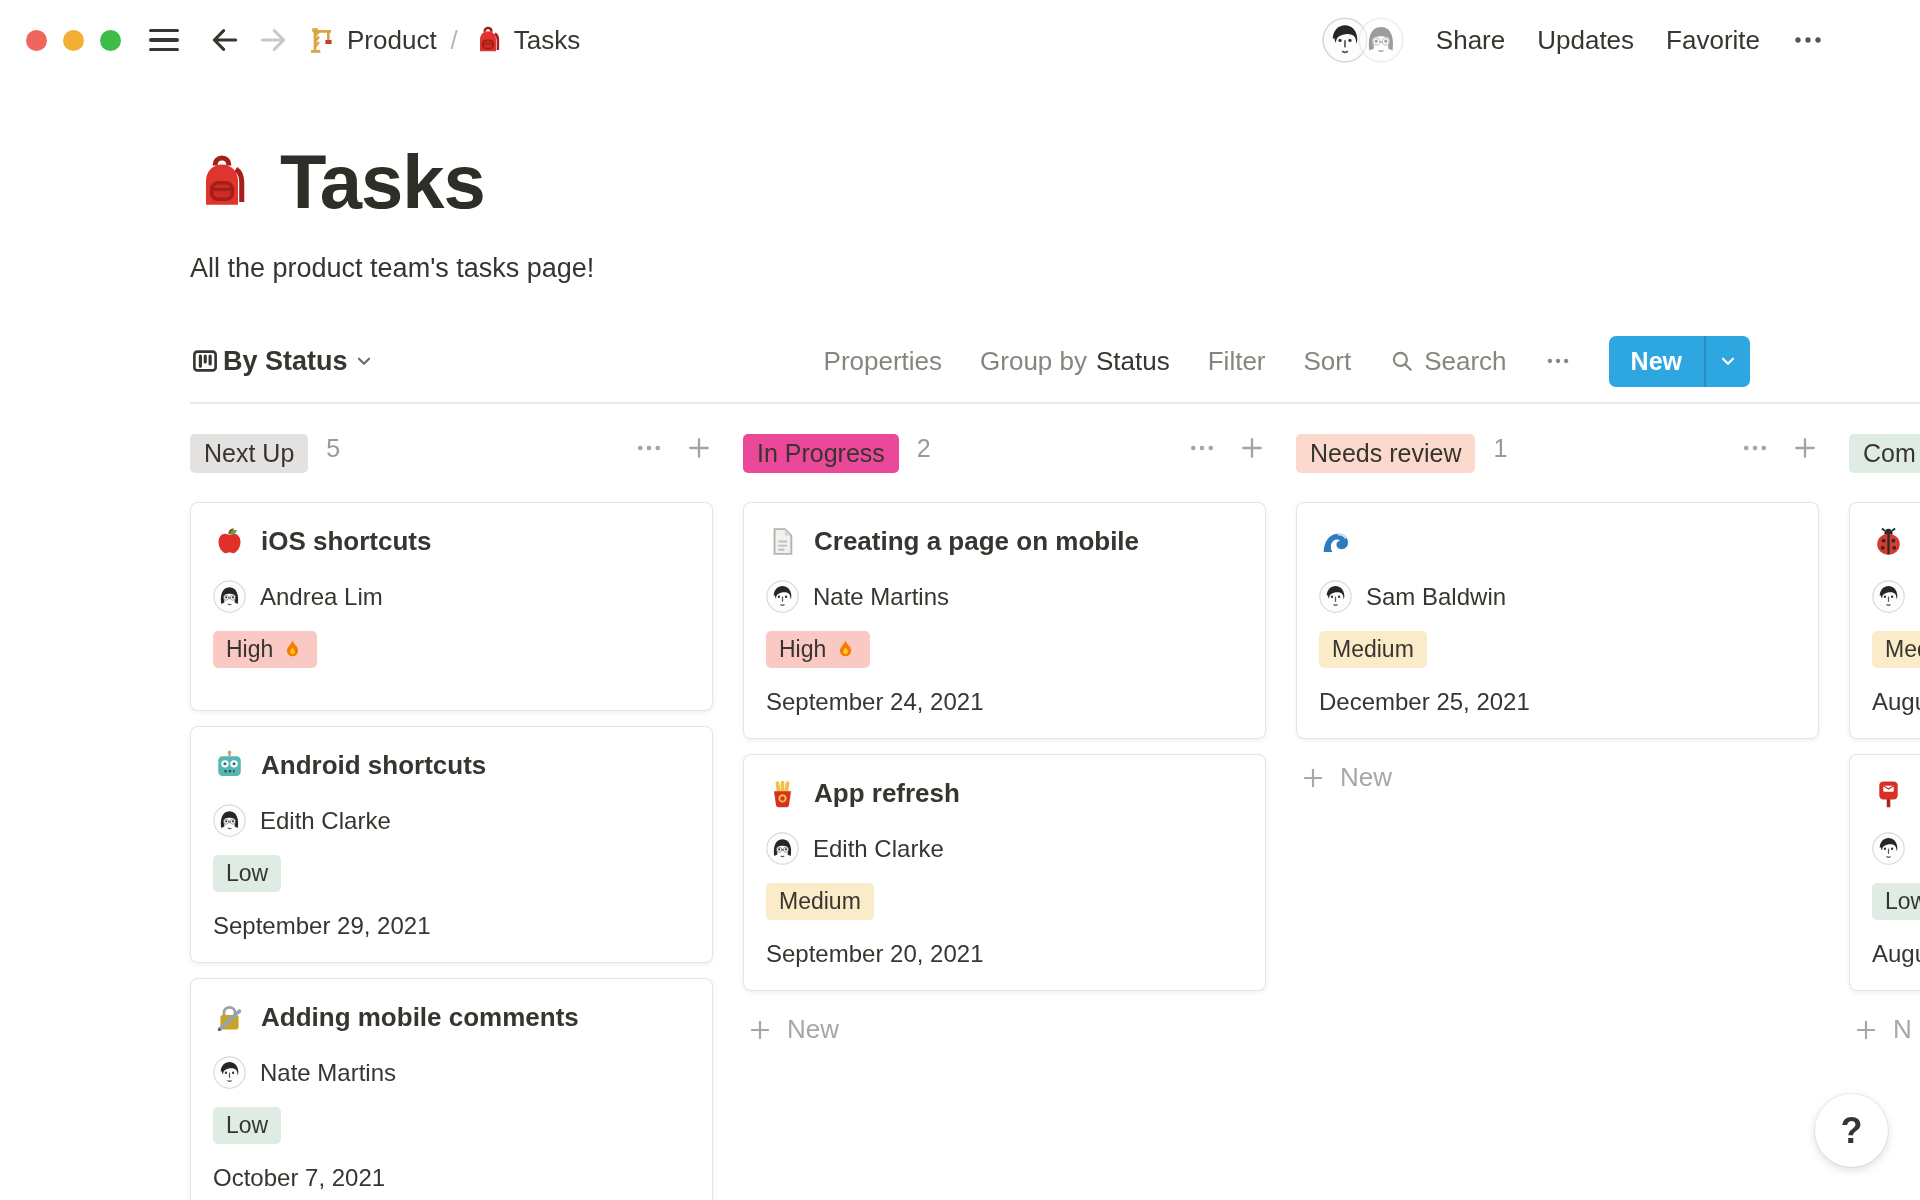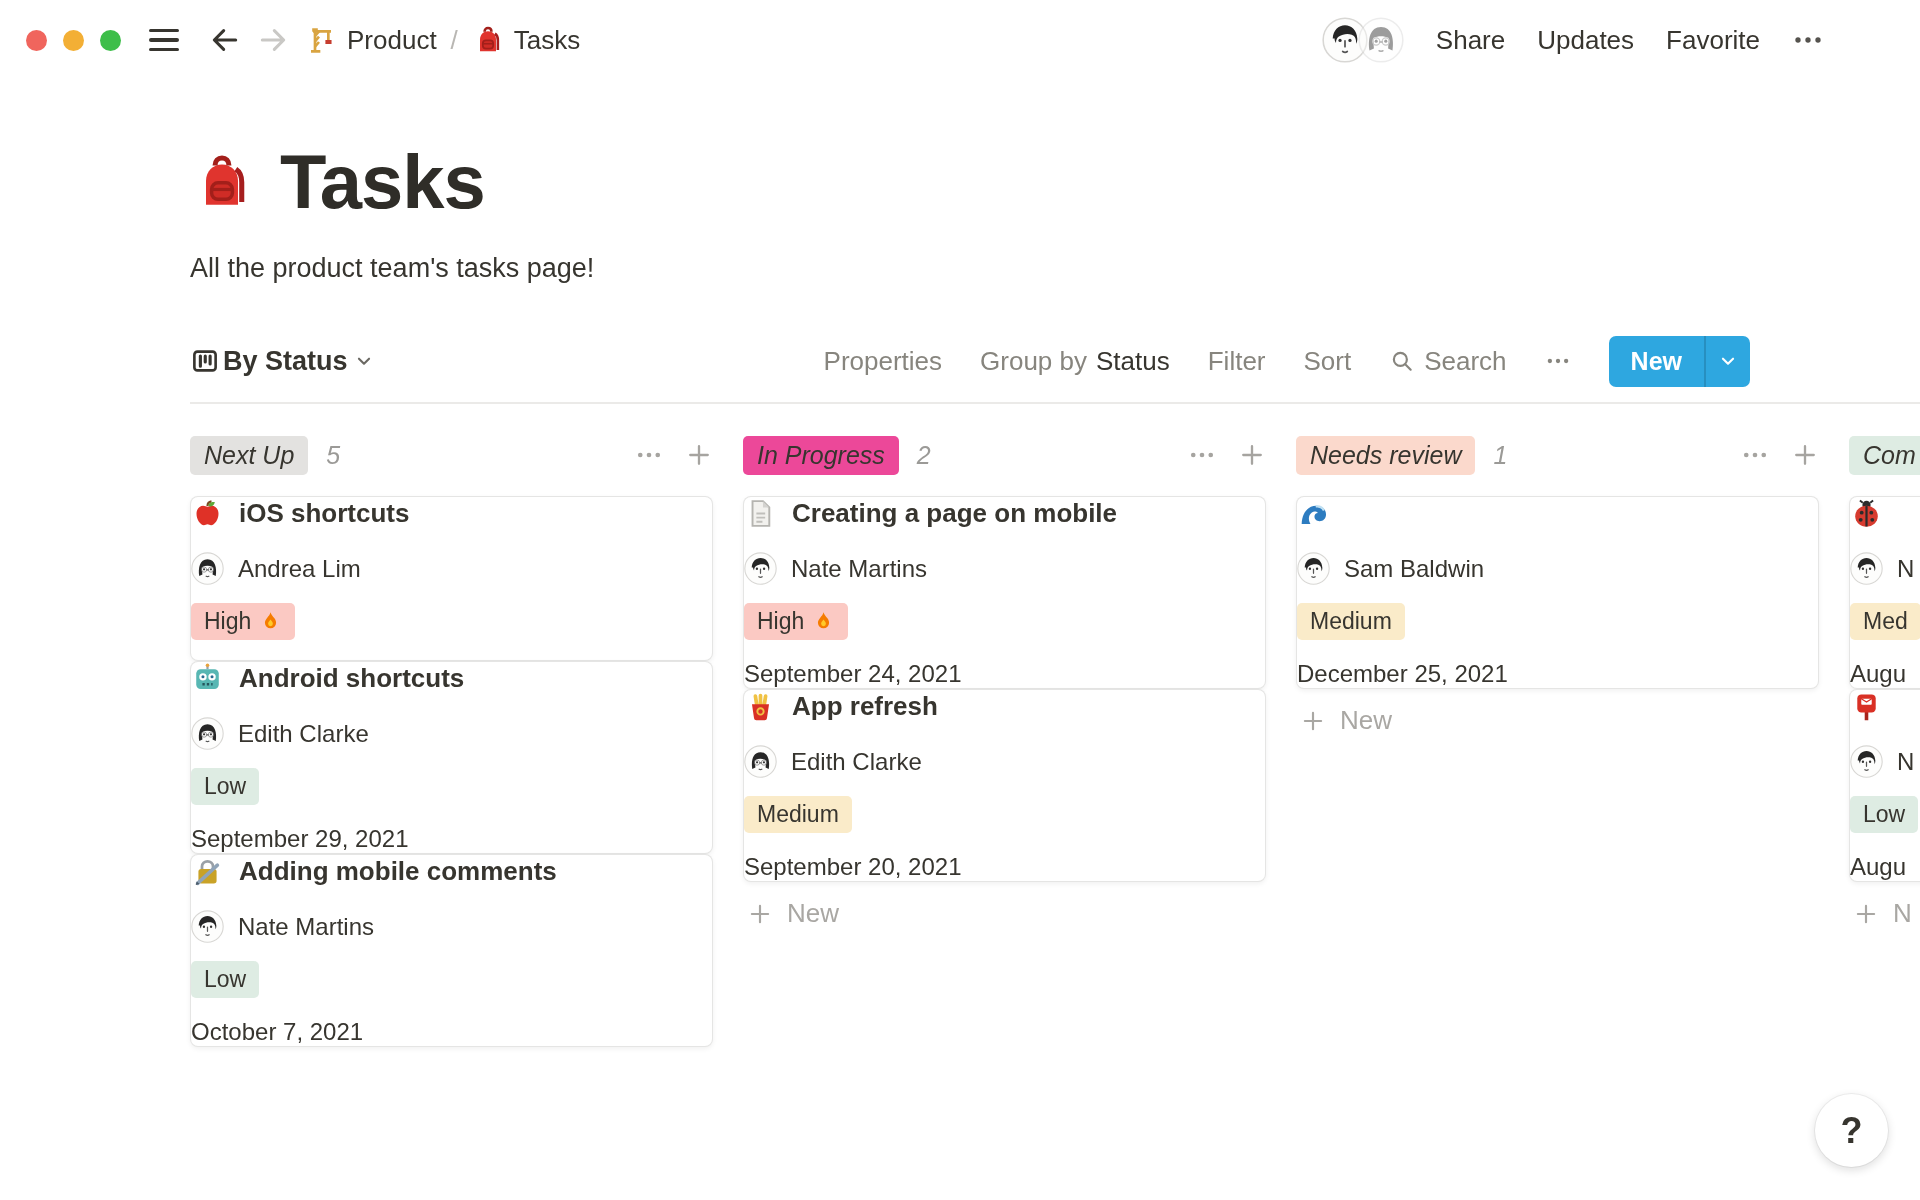--- a/index.html
+++ b/index.html
@@ -48,29 +48,29 @@
   .new-btn { display:flex; align-items:stretch; background:#2EA7E0; border-radius:7px; overflow:hidden; color:#fff; cursor:pointer; }
   .new-main { font-size:25px; font-weight:700; padding:11px 22px; }
   .new-chev { width:46px; display:flex; align-items:center; justify-content:center; border-left:2px solid rgba(0,0,0,.14); }
   .new-chev span { width:22px; height:22px; display:inline-flex; color:#fff; }
 
   .divider { margin-top:16px; border-bottom:2px solid #EBEAE8; }
 
   
   .board { margin-top:30px; display:flex; gap:30px; }
   .column { width:523px; flex:none; }
-  .col-header { display:flex; align-items:center; height:42px; margin-bottom:20px;font-style:italic; }
+  .col-header { display:flex; align-items:flex-start; height:42px; margin-bottom:26px; }
   .col-pill { padding:5px 14px; border-radius:5px; font-size:25px; white-space:nowrap; }
   .col-count { color:#9B9A97; font-size:25px; margin-left:18px; }
   .col-sp { flex:1; }
   .col-ic { width:28px; height:28px; display:inline-flex; color:#A6A4A0; cursor:pointer; }
   .col-ic + .col-ic { margin-left:22px; }
 
   .card { background:#fff; border:1px solid rgba(55,53,47,.13); border-radius:8px;
-    box-shadow:0 2px 5px rgba(15,15,15,.06); cursor:pointer; }
+    box-shadow:0 2px 5px rgba(15,15,15,.06); padding:22px; margin-bottom:15px; cursor:pointer; }
   .card-title-row { display:flex; align-items:center; gap:15px; margin-bottom:22px; }
   .card-emoji { width:33px; height:33px; flex:none; display:inline-flex; }
   .card-emoji svg { width:100%; height:100%; }
   .card-title { font-size:26px; font-weight:700; white-space:nowrap; }
   .assignee-row { display:flex; align-items:center; gap:14px; margin-bottom:18px; }
   .assignee-row .av { width:33px; height:33px; flex:none; display:inline-flex; }
   .assignee-row .av svg { width:100%; height:100%; }
   .assignee-name { font-size:24px; white-space:nowrap; }
   .pill { display:inline-flex; align-items:center; gap:8px; font-size:23px; padding:5px 13px;
     border-radius:5px; margin-bottom:20px; white-space:nowrap; }

